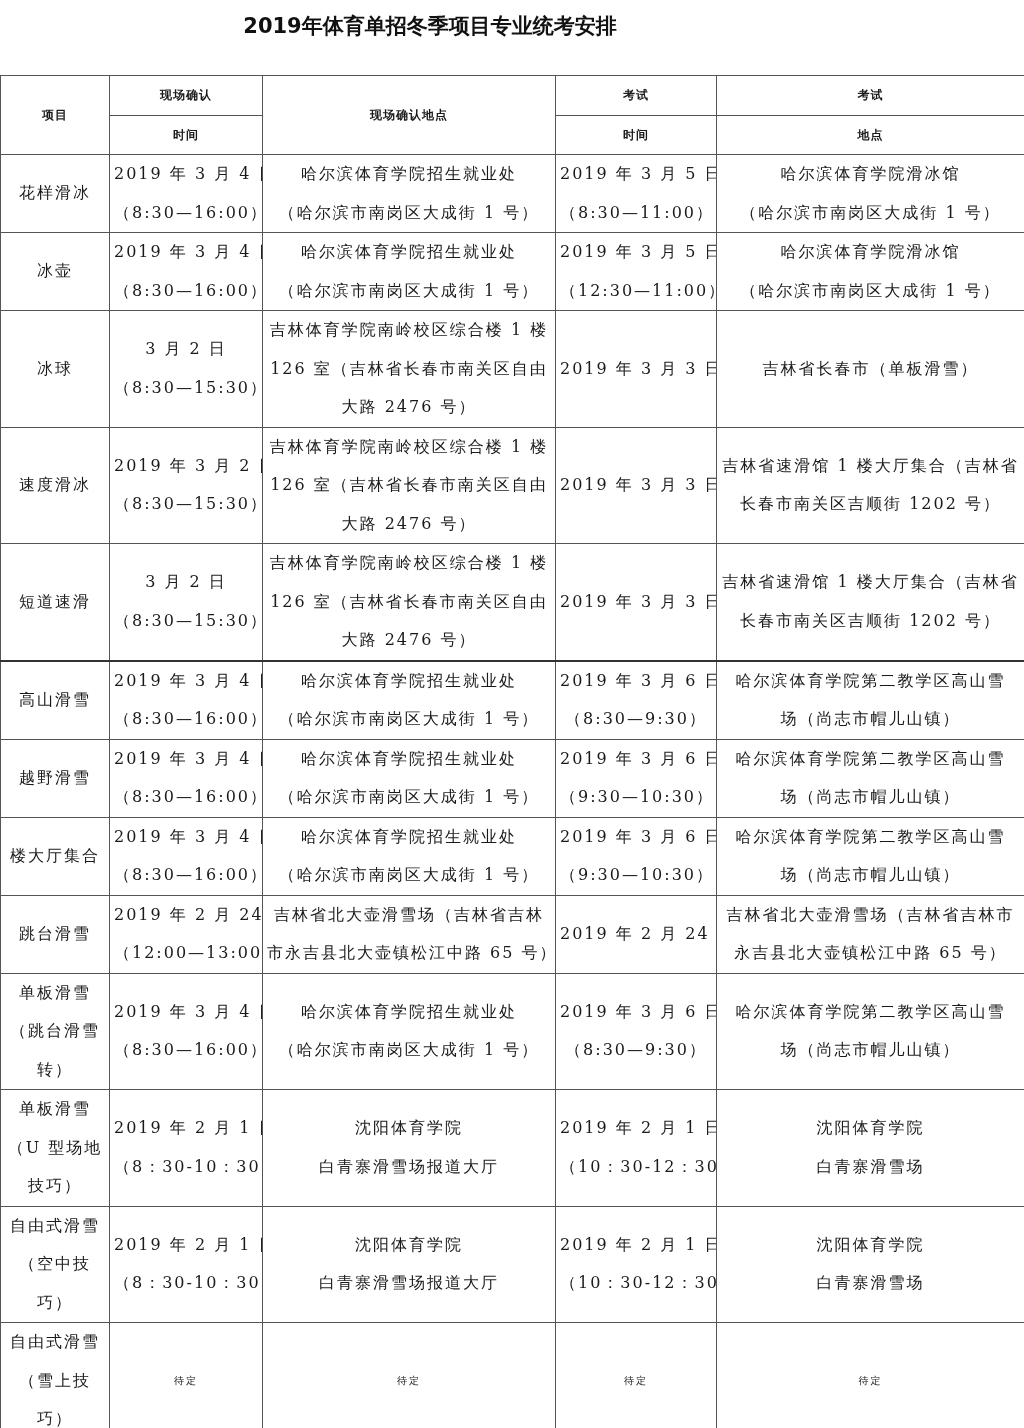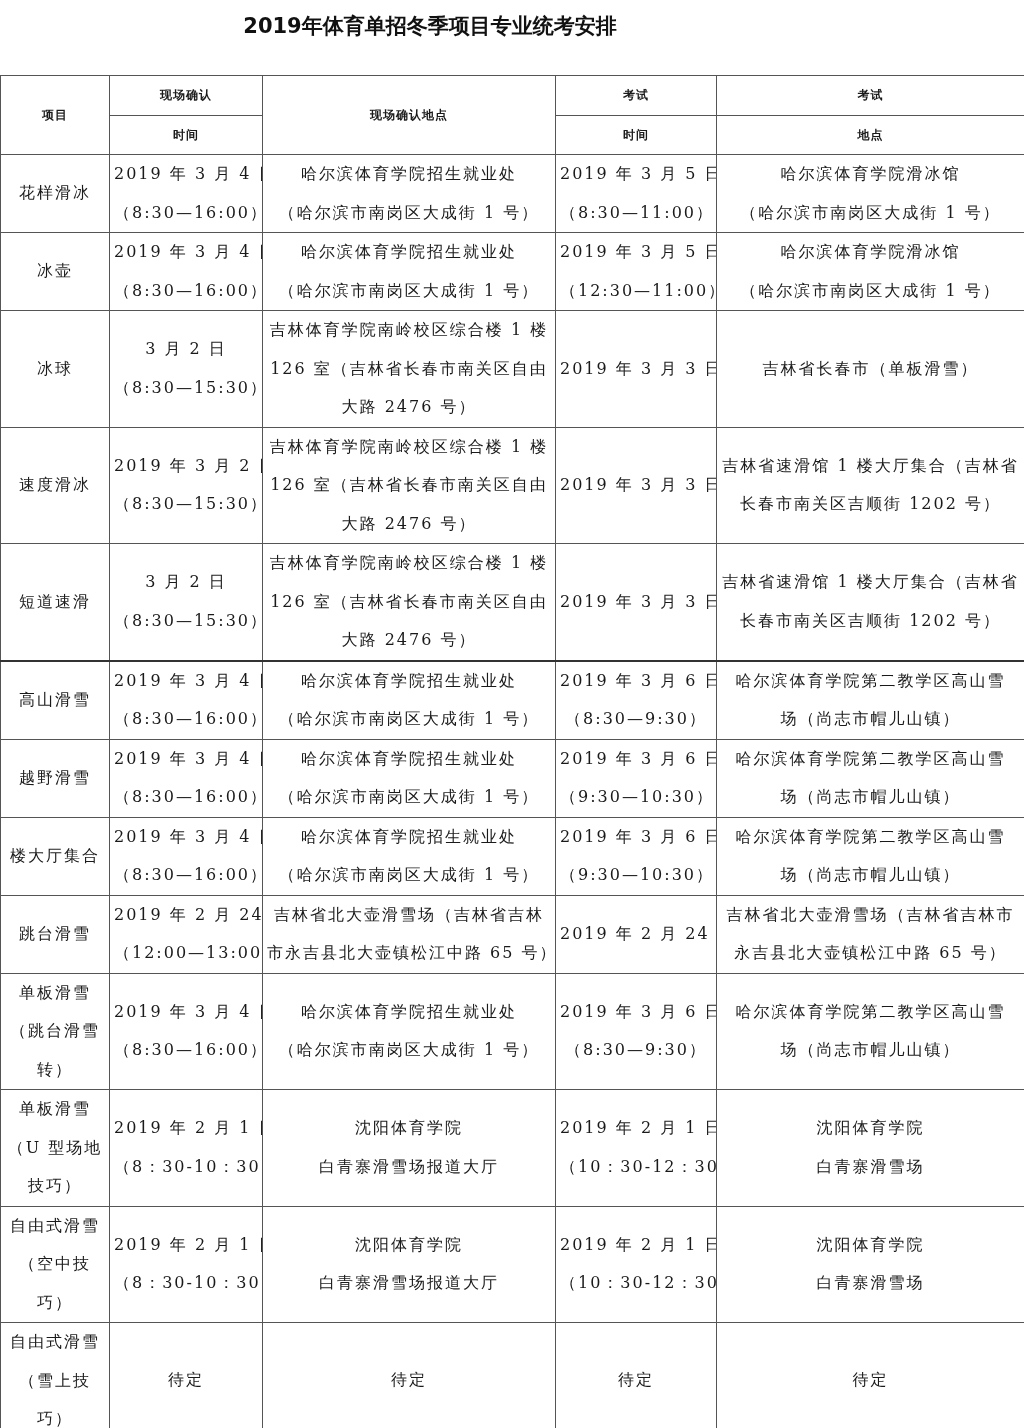--- a/index.html
+++ b/index.html
@@ -55,22 +55,22 @@
     letter-spacing: 1px;
     height: 37px;
   }
   table.schedule tr.thick-top td {
     border-top: 2.5px solid #333;
   }
   .line { display: block; white-space: nowrap; }
   .cell-wrap { display: block; }
   .sport { letter-spacing: 3px; }
   .pending {
-    font-family: Liberation Mono, monospace;
-    font-size: 16px;
+    font-family: Liberation Serif, serif;
+    font-size: 10px;
   }
   .left-tight { padding-left: 2px; padding-right: 2px; }
 </style>
 </head>
 <body>
 
 <div class="doc-title">2019年体育单招冬季项目专业统考安排</div>
 
 <table class="schedule">
   <colgroup>

